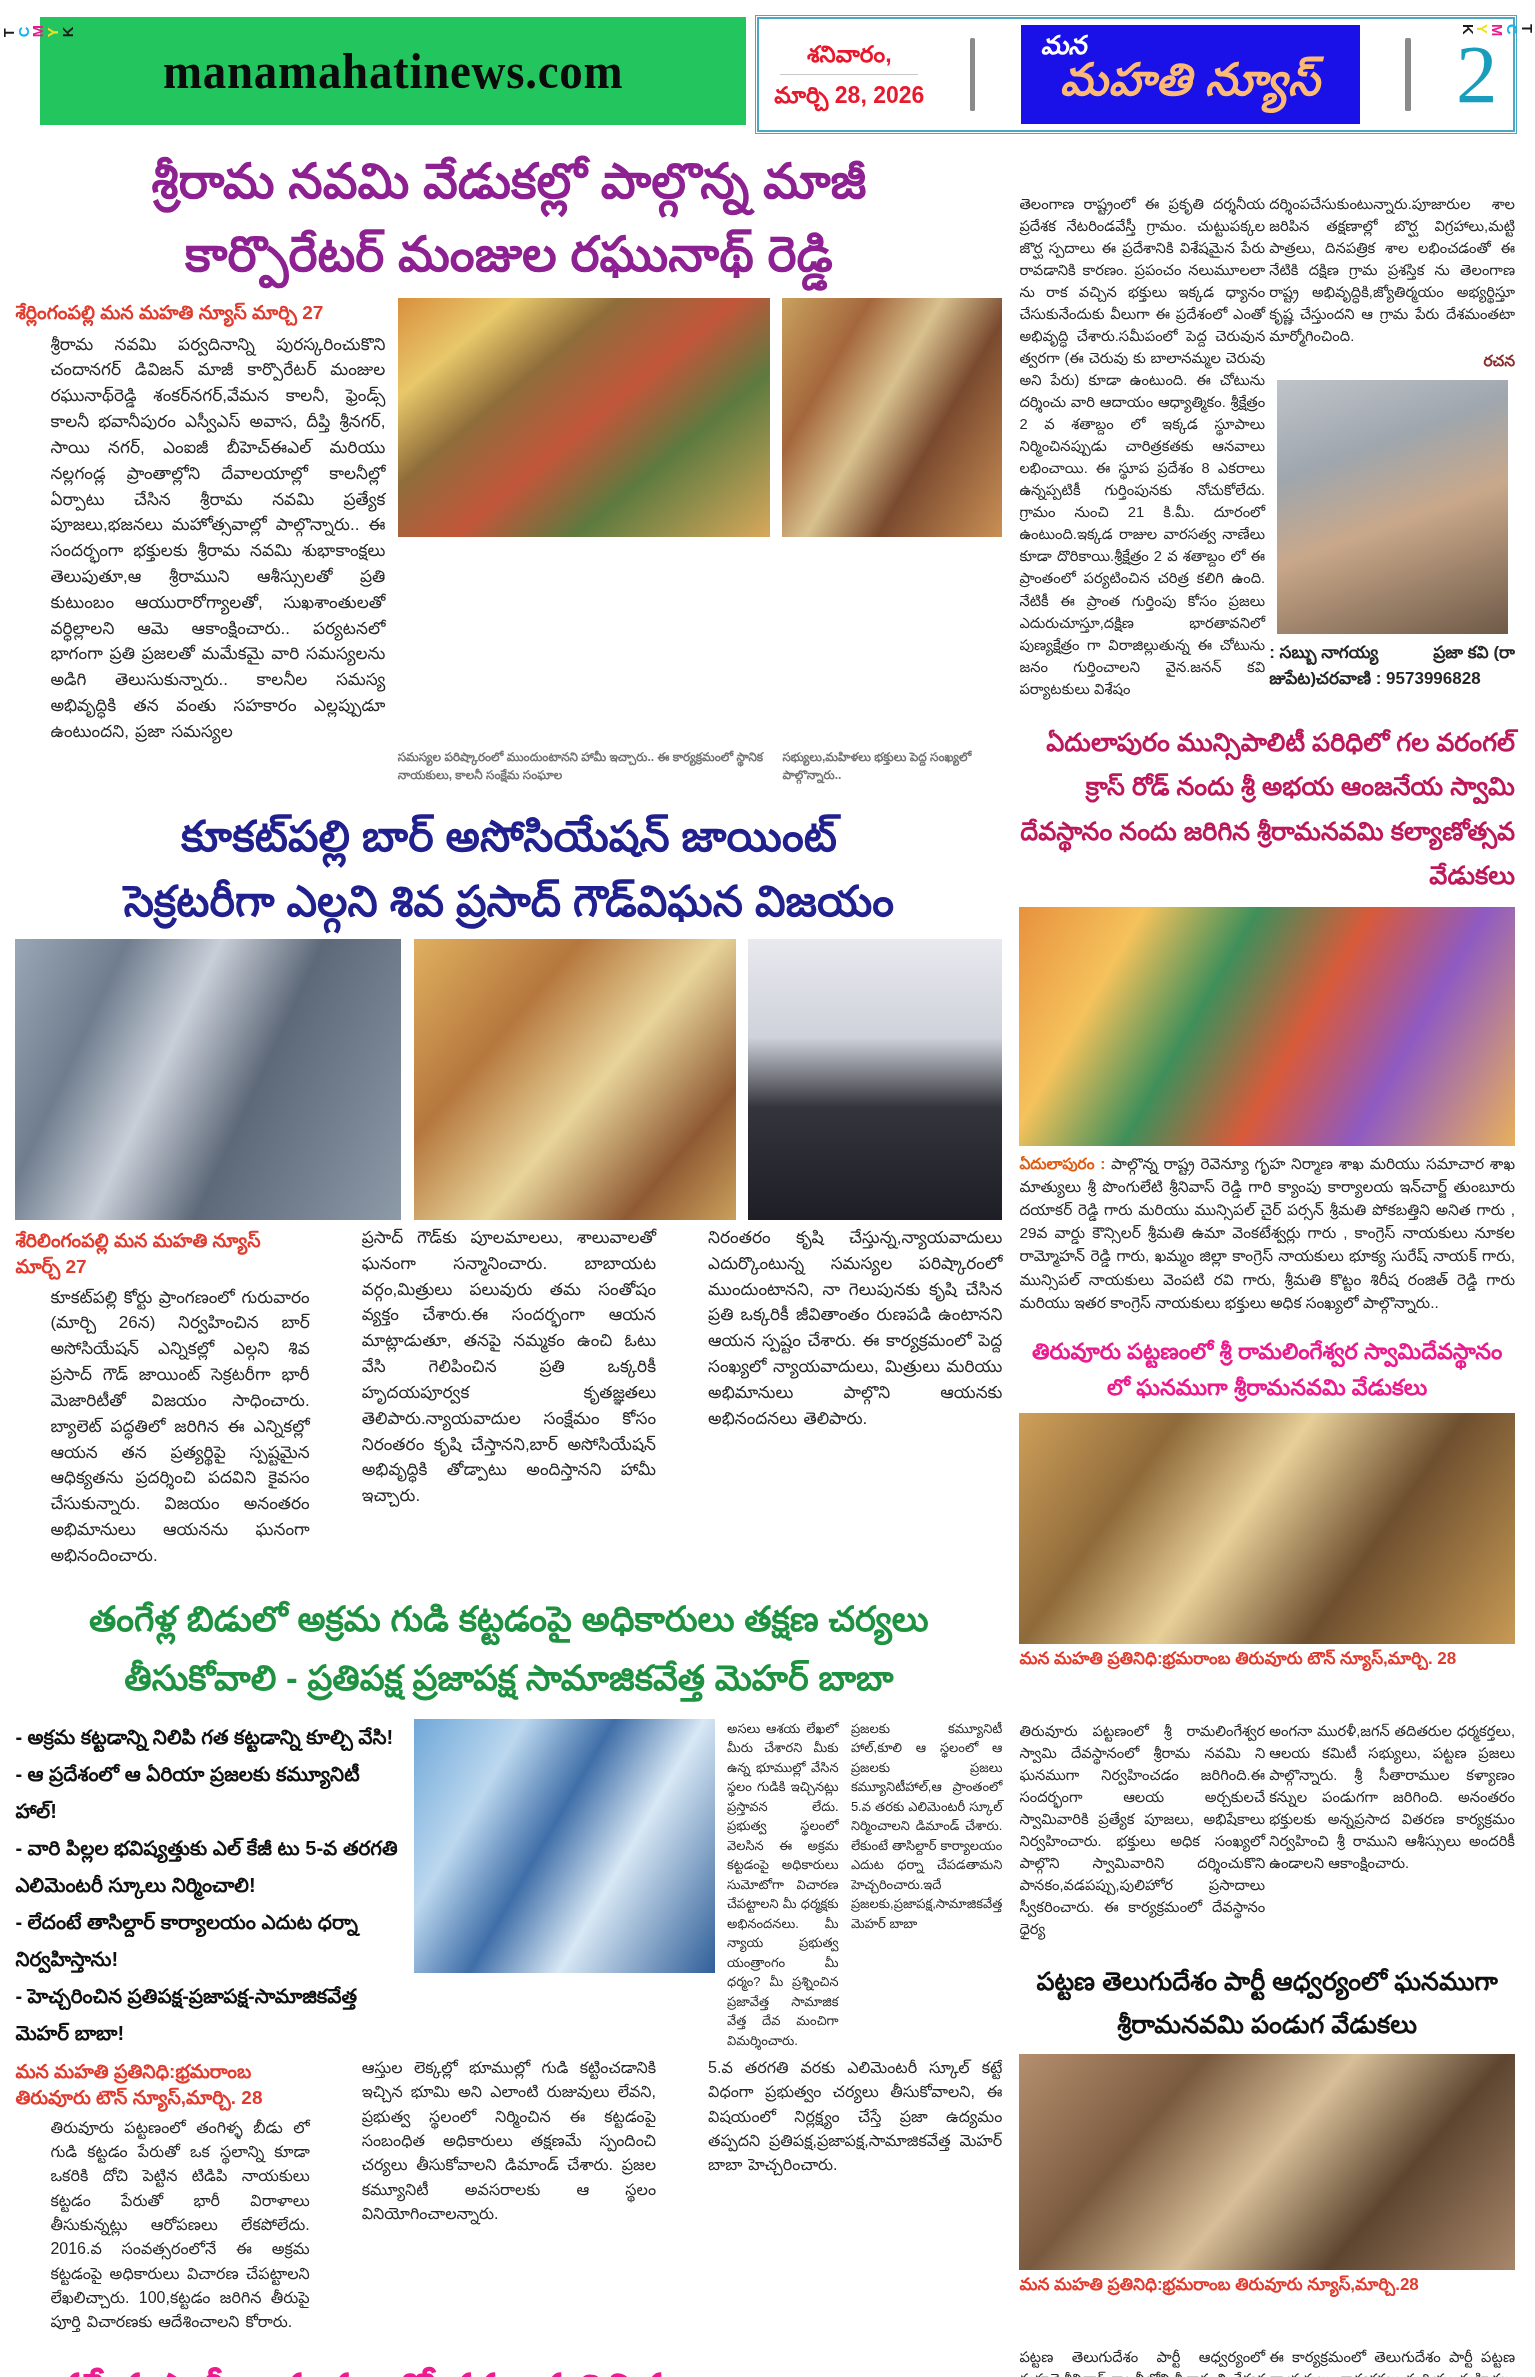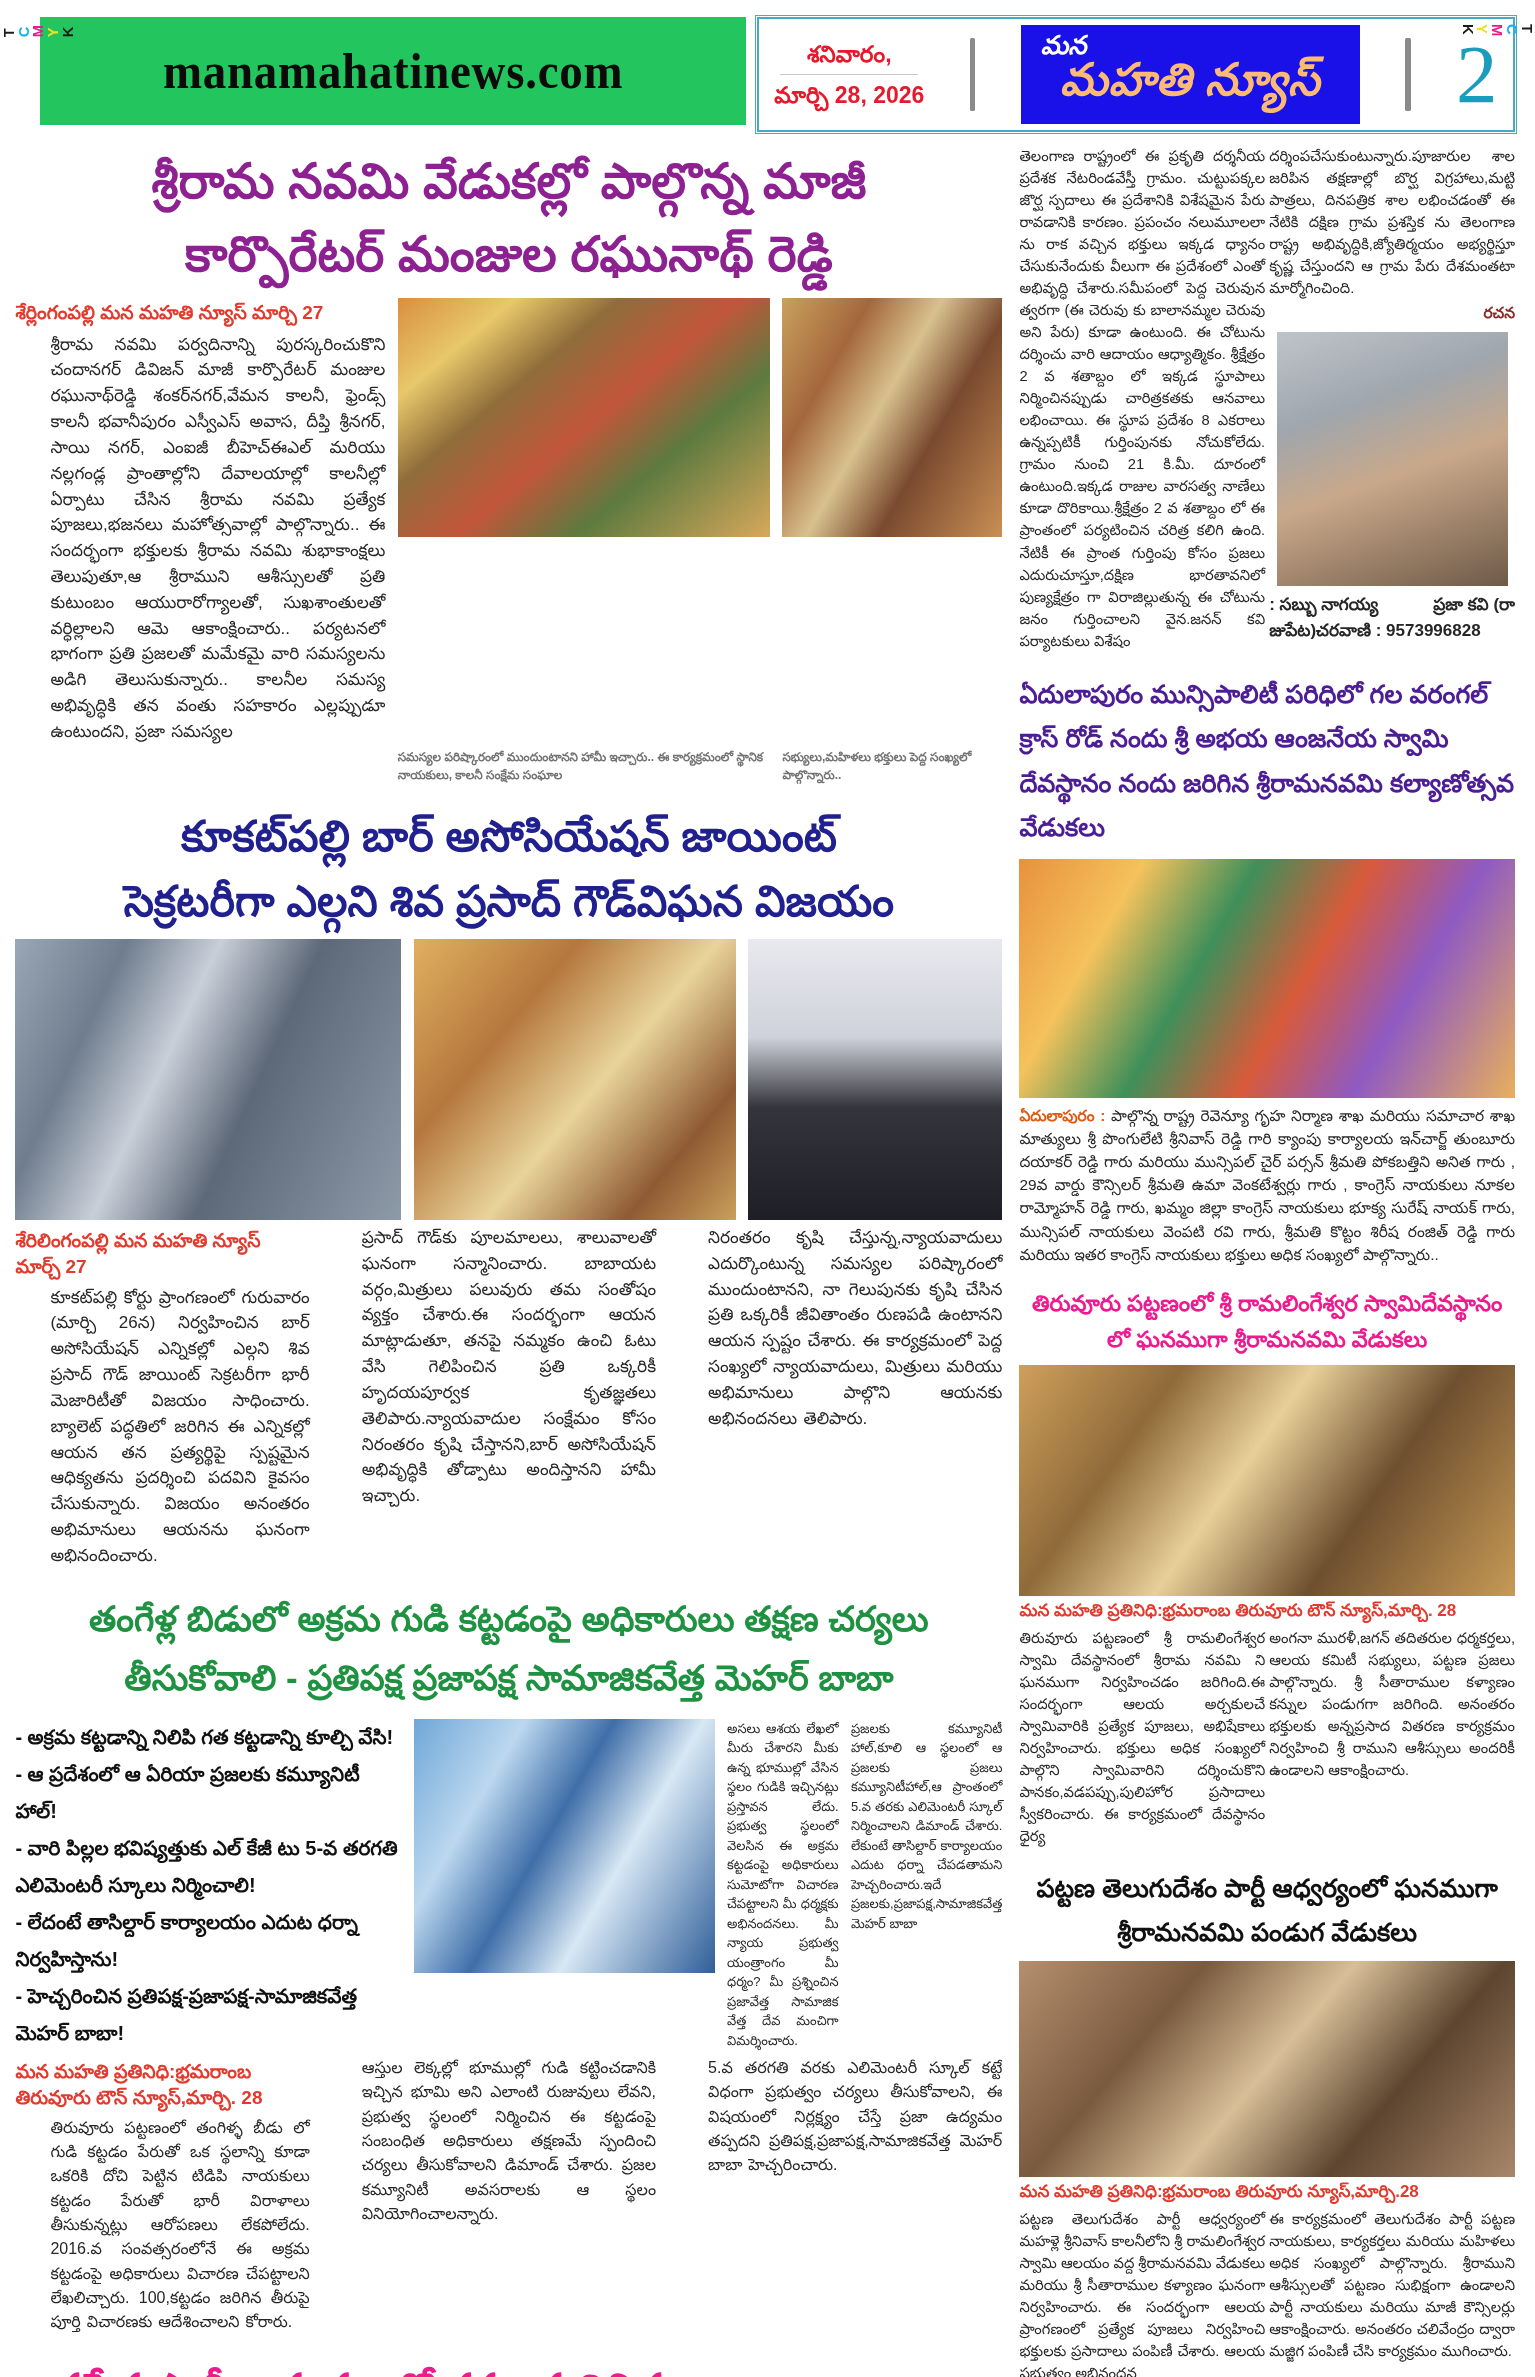--- a/index.html
+++ b/index.html
@@ -31,21 +31,21 @@
   .left-col{flex:0 0 987px;}
   .right-col{flex:1;min-width:0;}
 
   h1,h2,h3,h4{margin:0;font-weight:bold;}
   .hl{text-align:center;line-height:1.5;}
   .hl-purple{color:#8e2191;font-size:49px;}
   .hl-blue{color:#20208f;font-size:43px;}
   .hl-green{color:#1f9241;font-size:35px;line-height:1.7;}
   .hl-pink-big{color:#ee1a90;font-size:43px;line-height:1.6;text-align:left;padding-left:7.7px;}
   .kalam-title{color:#ee1a90;font-size:60px;font-weight:bold;text-align:center;margin:10.8px 0 14px;}
-  .hl-rblue{color:#4c1d95;font-size:25.4px;text-align:left;line-height:1.75;}
+  .hl-rblue{color:#be185d;font-size:25.4px;text-align:right;line-height:1.75;}
   .hl-rpink{color:#ee1a90;font-size:22.4px;text-align:center;line-height:1.6;}
   .hl-rblack{color:#111;font-size:25.4px;text-align:center;line-height:1.7;}
 
   .dateline{color:#e23b2e;font-weight:bold;font-size:19px;margin:4.6px 0 3.1px;}
   .body-txt{font-size:17px;line-height:1.52;text-align:justify;word-spacing:1.5px;margin-left:35px;}
   .body-sm{font-size:14.7px;line-height:1.5;text-align:justify;}
   .cap{font-size:12px;font-weight:bold;color:#737373;line-height:1.45;}
 
   .row{display:flex;gap:12.3px;margin-top:6.2px;}
   .photo{background:#d8d2c6;position:relative;flex-shrink:0;}
@@ -58,21 +58,21 @@
   .g5{background:linear-gradient(180deg,#e9e9ef 0%,#cfd2da 35%,#33343c 60%,#1d1e26 100%);}
   .g6{background:linear-gradient(120deg,#6fa7d8 0%,#bcd8ef 25%,#3f6ea8 45%,#d8e8f5 65%,#2f5e98 100%);}
   .g9{background:linear-gradient(160deg,#bfc4c9 0%,#9fa6ad 30%,#c9a88a 55%,#6e5a48 100%);}
   .g10{background:linear-gradient(120deg,#e8913e 0%,#f5c25c 20%,#3f8f5a 38%,#d85a3a 56%,#8f5ac2 74%,#e8b05c 100%);}
   .g11{background:linear-gradient(125deg,#cfa05a 0%,#8f6a3a 25%,#e8cf98 45%,#6e4f2f 68%,#c79a55 100%);}
   .g12{background:linear-gradient(130deg,#b58f6e 0%,#7a5a3f 28%,#d8bf98 50%,#5d4530 72%,#a8876a 100%);}
 
   .caps-row{display:flex;gap:12.3px;margin-top:4.6px;}
   .cols3{display:flex;gap:17px;margin-top:4.6px;}
   .cols3>div{flex:1;}
-  .kalam-cols{display:flex;gap:4px;}
+  .kalam-cols{display:flex;gap:4px;margin-top:48px;}
   .kalam-cols>div{flex:1;min-width:0;}
   .signoff{color:#8a2b2b;font-weight:bold;text-align:right;font-size:15.4px;margin-top:4.6px;}
   .portrait{width:231px;height:254px;margin:7.7px auto 0;}
   .portrait-cap{font-size:17px;font-weight:bold;margin-top:6.2px;line-height:1.5;}
   .portrait-cap .r1{display:flex;justify-content:space-between;}
   .cap-lead{color:#e05a10;font-weight:bold;}
   .sec{margin-top:20px;}
   .bullets div{font-size:20px;font-weight:bold;line-height:1.85;color:#111;}
 </style>
 </head>

